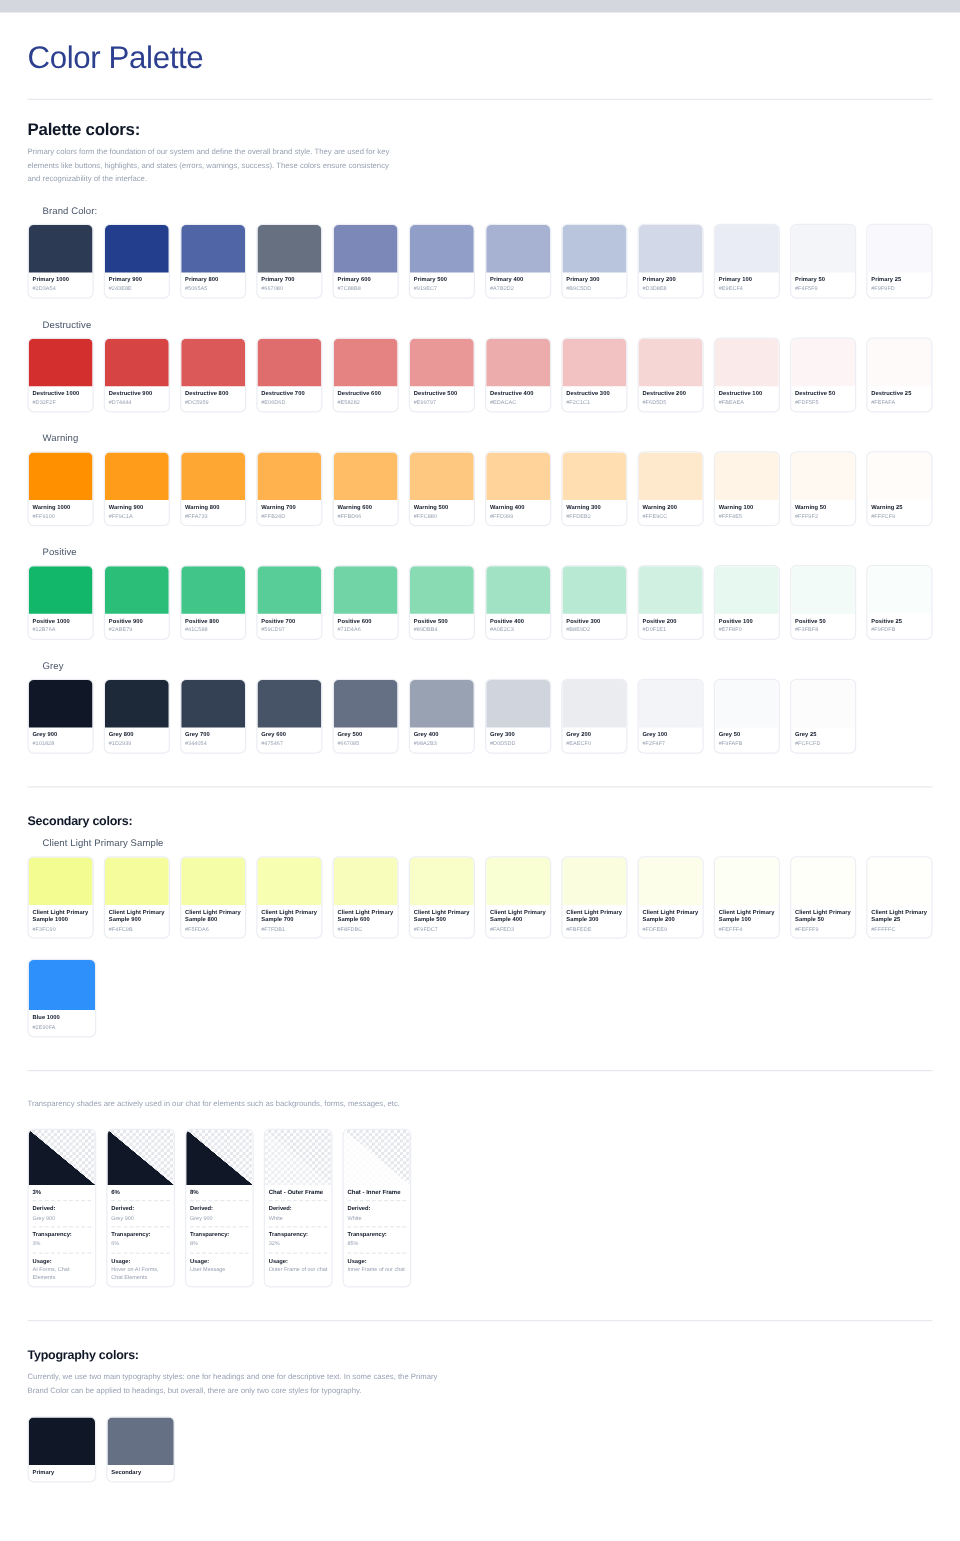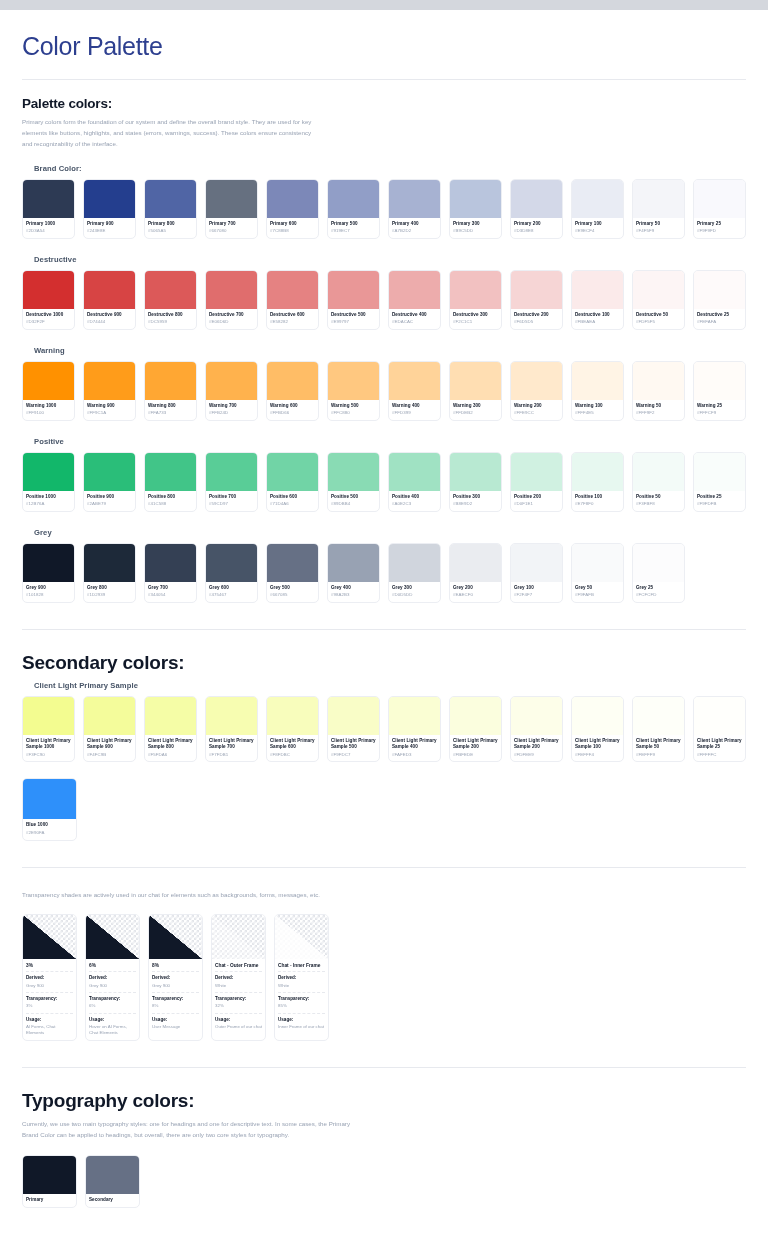--- a/index.html
+++ b/index.html
@@ -18,28 +18,28 @@
     font-size:25px; font-weight:400; color:#2d3f8f;
     margin:22px 0 18px 4px; letter-spacing:-0.3px;
   }
   .rule { height:1px; background:#e7e9ee; margin:0 4px 16px 4px; }
   .rule.tall { margin-top:26px; margin-bottom:22px; }
 
   h2.section {
     font-size:13.5px; font-weight:700; color:#101828;
     margin:0 0 6px 4px; letter-spacing:-0.2px;
   }
-  h2.section.big { font-size:19px; margin-bottom:7px; }
+  h2.section.big { font-size:10px; margin-bottom:7px; }
   p.desc {
     font-size:6.2px; line-height:1.75; color:#98a2b3;
     margin:0 0 14px 4px; max-width:300px; font-weight:400;
   }
   p.desc.wide { max-width:330px; }
   h3.rowlabel {
-    font-size:7.6px; font-weight:700; color:#475467;
+    font-size:7.6px; font-weight:400; color:#475467;
     margin:0 0 6px 4px; letter-spacing:0.1px;padding-left:12px;
   }
 
   .row { display:flex; gap:8px; margin:0 0 16px 4px; flex-wrap:nowrap; }
 
   .swatch {
     width:53px; border:1px solid #eceef3; border-radius:5px;
     background:#fff; overflow:hidden; flex:0 0 auto;
   }
   .swatch .chip { height:38px; width:100%; display:block; }

